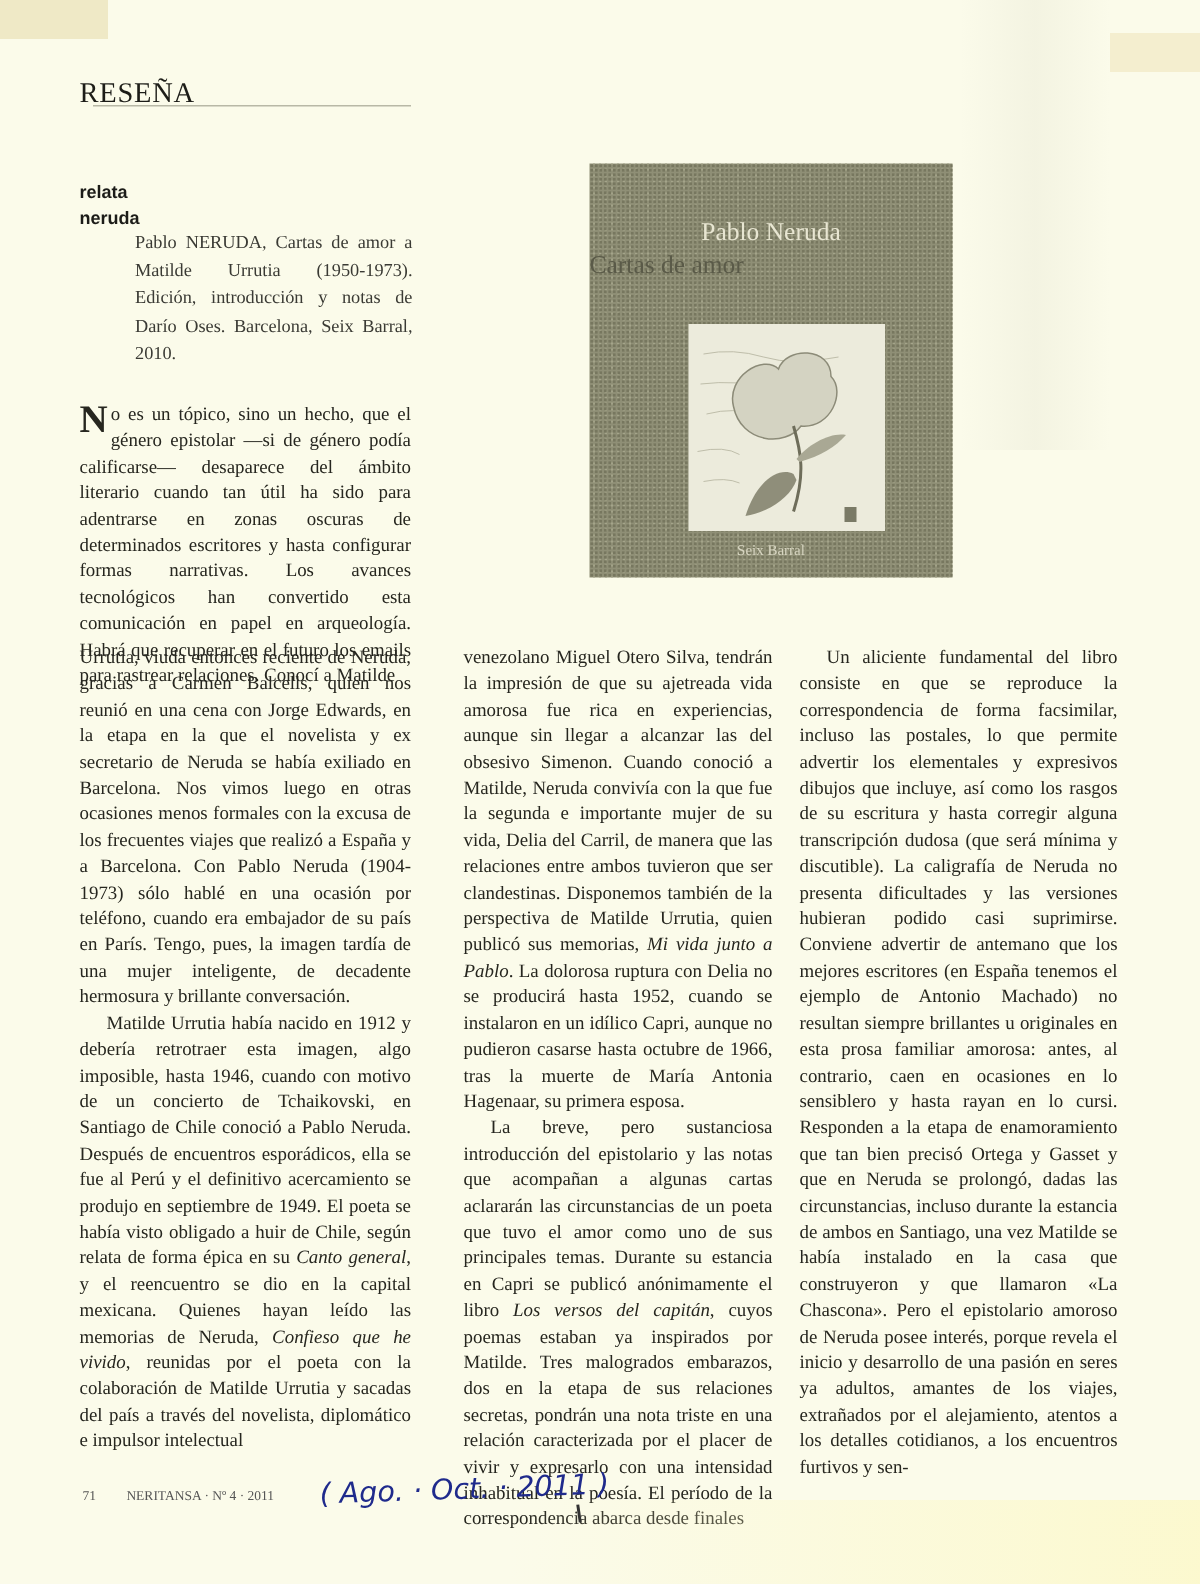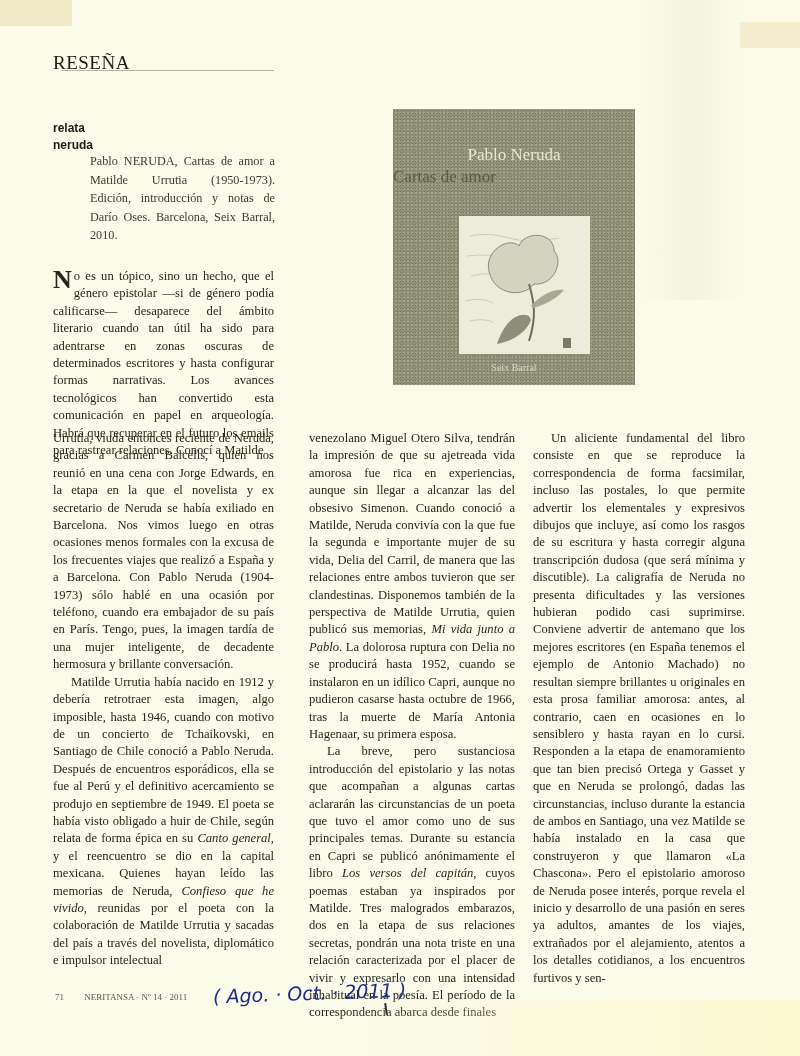--- a/index.html
+++ b/index.html
@@ -98,16 +98,16 @@
   <p><span>La breve, pero sustanciosa introducción del epistolario y las notas que acompañan a algunas cartas aclararán las circunstancias de un poeta que tuvo el amor como uno de sus principales temas. Durante su estancia en Capri se publicó anónimamente el libro </span><em>Los versos del capitán</em><span>, cuyos poemas estaban ya inspirados por Matilde. Tres malogrados embarazos, dos en la etapa de sus relaciones secretas, pondrán una nota triste en una relación caracterizada por el placer de vivir y expresarlo con una intensidad inhabitual en la poesía. El período de la correspondencia abarca desde finales</span></p>
 </div>
 
 <div class="col col3">
   <p>Un aliciente fundamental del libro consiste en que se reproduce la correspondencia de forma facsimilar, incluso las postales, lo que permite advertir los elementales y expresivos dibujos que incluye, así como los rasgos de su escritura y hasta corregir alguna transcripción dudosa (que será mínima y discutible). La caligrafía de Neruda no presenta dificultades y las versiones hubieran podido casi suprimirse. Conviene advertir de antemano que los mejores escritores (en España tenemos el ejemplo de Antonio Machado) no resultan siempre brillantes u originales en esta prosa familiar amorosa: antes, al contrario, caen en ocasiones en lo sensiblero y hasta rayan en lo cursi. Responden a la etapa de enamoramiento que tan bien precisó Ortega y Gasset y que en Neruda se prolongó, dadas las circunstancias, incluso durante la estancia de ambos en Santiago, una vez Matilde se había instalado en la casa que construyeron y que llamaron «La Chascona». Pero el epistolario amoroso de Neruda posee interés, porque revela el inicio y desarrollo de una pasión en seres ya adultos, amantes de los viajes, extrañados por el alejamiento, atentos a los detalles cotidianos, a los encuentros furtivos y sen-</p>
 </div>
 
 <div class="bottom-glow"></div>
 <div class="footer">
   <span class="num">71</span>
-  <span>NERITANSA · Nº 14 · 2011</span>
+  <span>NERITANSA · Nº 4 · 2011</span>
 </div>
 <div class="handwriting">( Ago. · Oct. · 2011 )</div>
 <div class="pen-mark"></div>
 
 </body></html>

